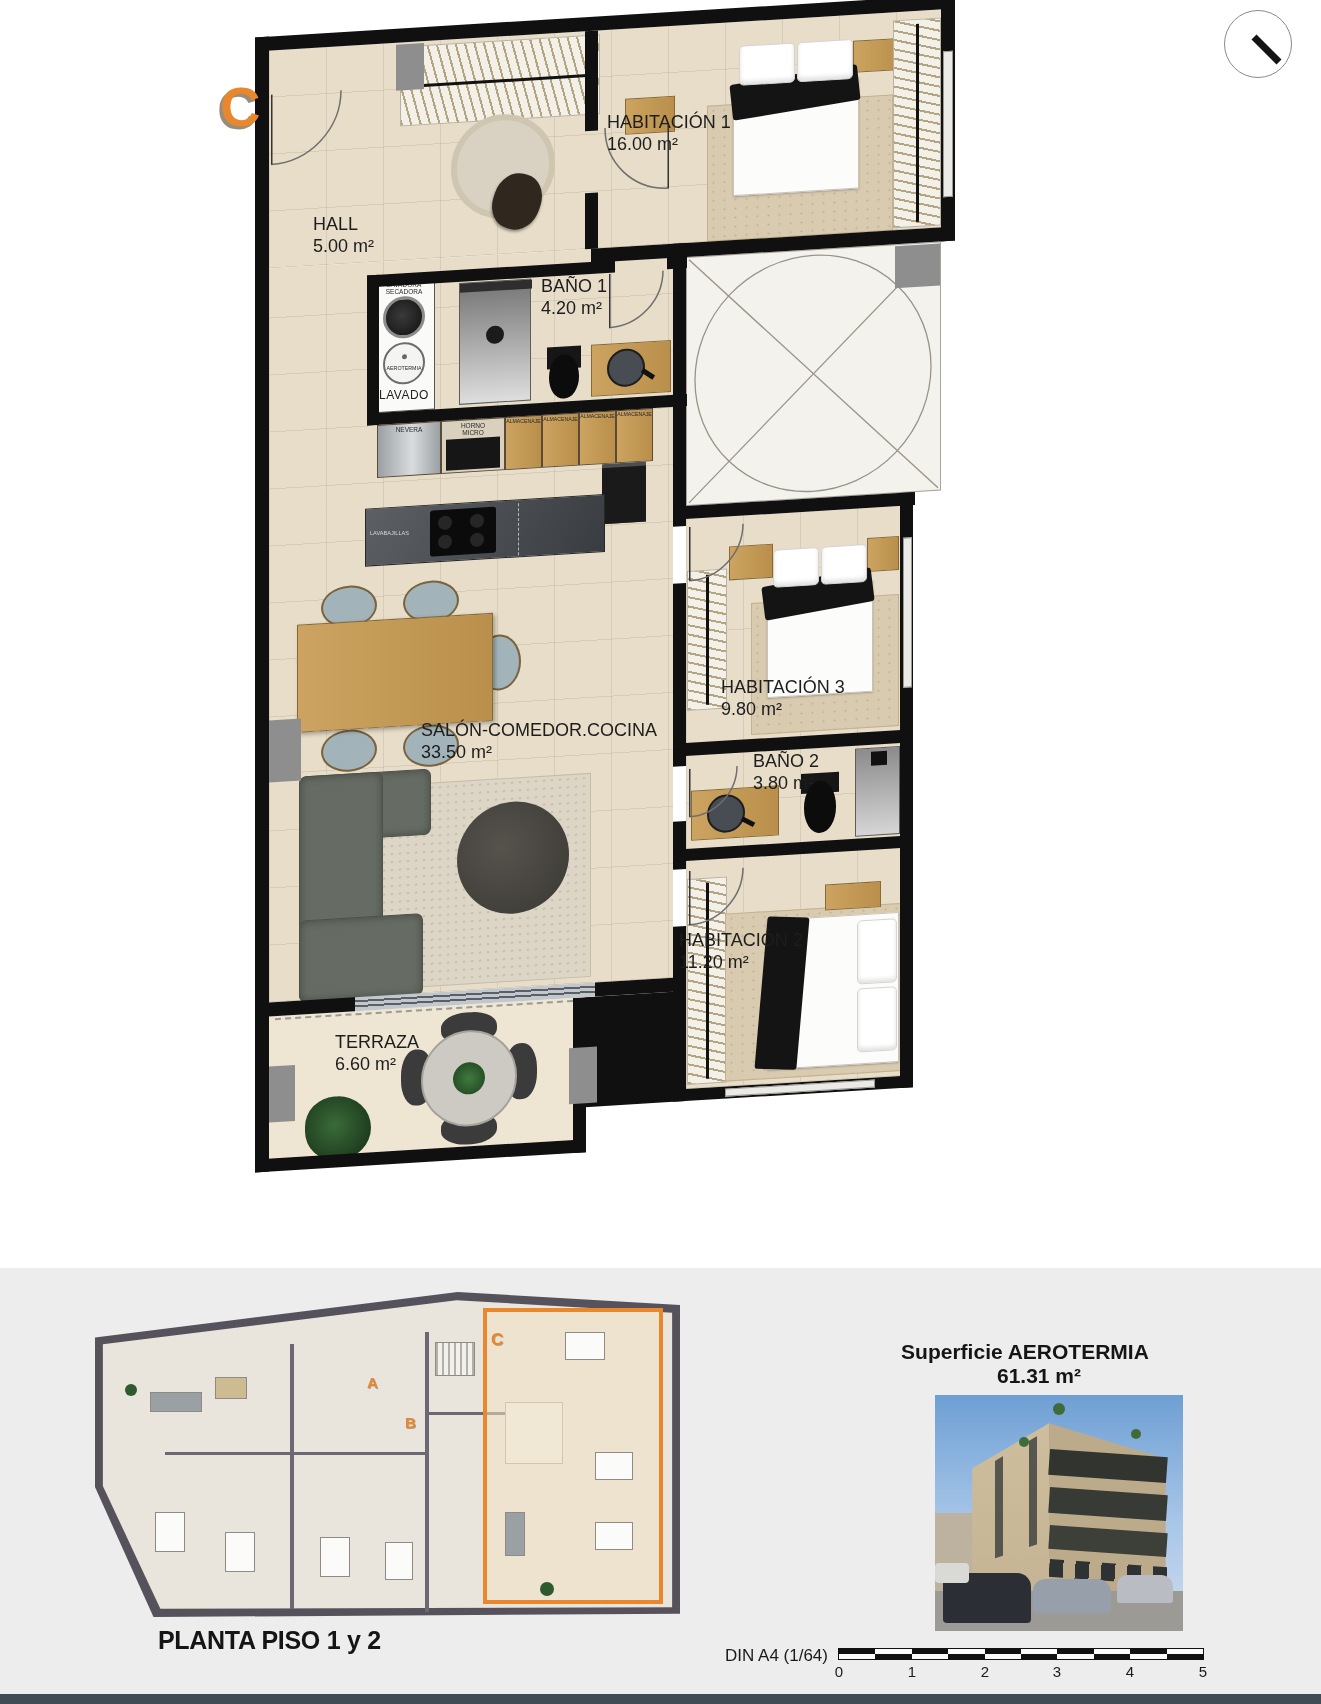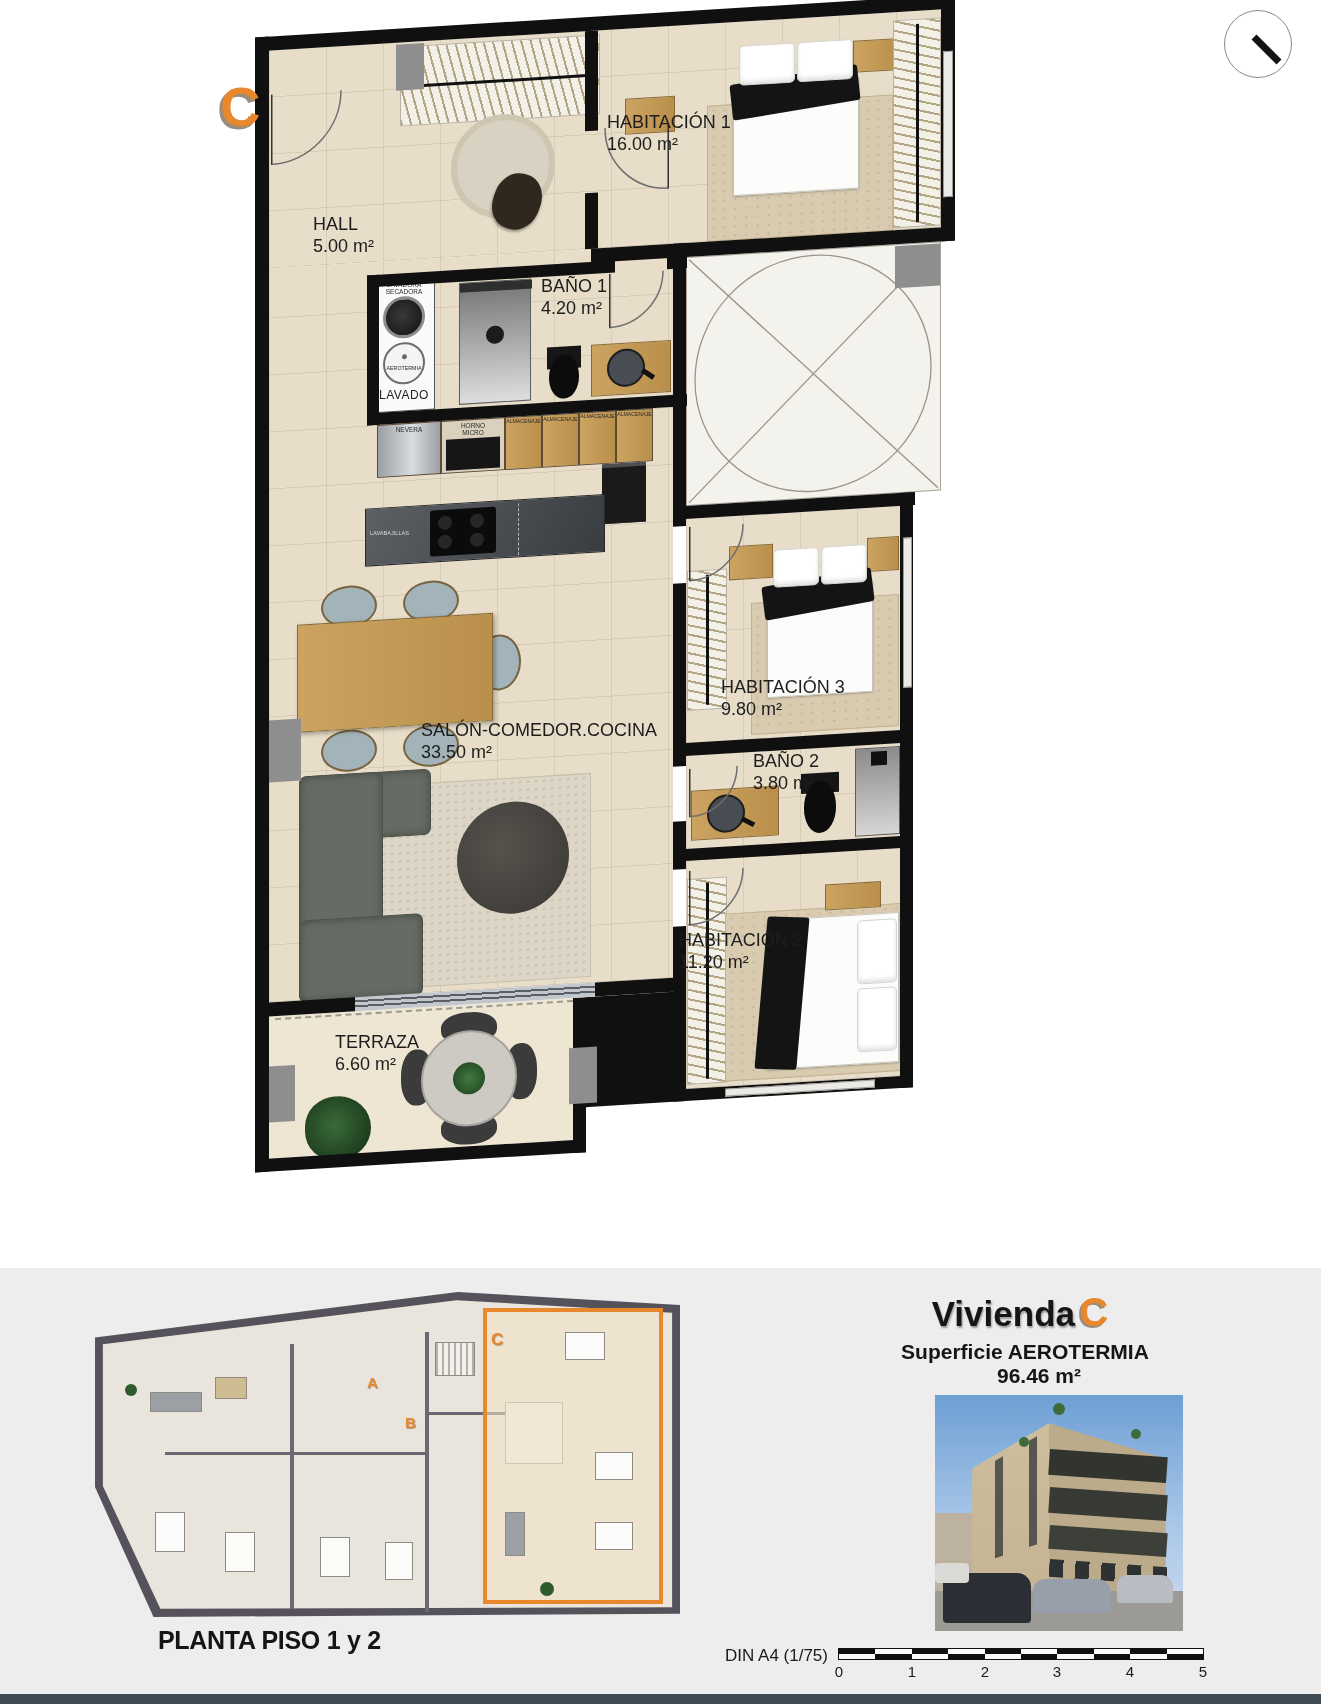--- a/index.html
+++ b/index.html
@@ -312,27 +312,23 @@
     <div class="mini-furn" style="left:410px;top:220px;width:20px;height:44px;background:#9aa0a4;"></div>
     <div style="position:absolute;left:445px;top:290px;width:14px;height:14px;border-radius:50%;background:#2f5a2e;"></div>
     <div style="position:absolute;left:30px;top:92px;width:12px;height:12px;border-radius:50%;background:#2f5a2e;"></div>
     <div class="mini-letter" style="left:272px;top:82px;">A</div>
     <div class="mini-letter" style="left:310px;top:122px;">B</div>
     <div class="mini-letter" style="left:396px;top:38px;font-size:17px;">C</div>
   </div>
 
   <div class="abs ftxt" style="left:158px;top:358px;font-size:25px;letter-spacing:-0.3px;">PLANTA PISO 1 y 2</div>
 
-  <div class="abs" style="left:860px;top:22px;width:320px;text-align:center;">
-    <span class="ftxt" style="font-size:35px;text-shadow:1px 2px 2px rgba(0,0,0,.35);">Vivienda</span>
-    <span class="orange" style="font-size:40px;font-weight:800;text-shadow:-2px 2px 0 rgba(70,45,15,.5);">C</span>
-  </div>
   <div class="abs" style="left:860px;top:72px;width:330px;text-align:center;">
     <span class="ftxt" style="font-size:21px;">Superficie AEROTERMIA</span>
-    <span class="ftxt" style="font-size:21px;margin-left:28px;">96.46 m²</span>
+    <span class="ftxt" style="font-size:21px;margin-left:28px;">61.31 m²</span>
   </div>
 
   <div class="abs" style="left:935px;top:127px;width:248px;height:236px;overflow:hidden;background:linear-gradient(180deg,#6e9fd4,#a9c7e8 55%,#cfdced);">
     <div style="position:absolute;left:0;top:118px;width:46px;height:80px;background:#bdb2a0;"></div>
     <div style="position:absolute;left:0;top:0;width:248px;height:236px;background:linear-gradient(180deg,#cfbfa0,#c4b291);clip-path:polygon(15% 31%,46% 12%,46% 100%,15% 100%);"></div>
     <div style="position:absolute;left:0;top:0;width:248px;height:236px;background-image:repeating-linear-gradient(90deg,transparent 0 26px,#3a3d3b 26px 34px);opacity:.8;clip-path:polygon(16% 33%,45% 15%,45% 62%,16% 72%);"></div>
     <div style="position:absolute;left:0;top:0;width:248px;height:236px;background:linear-gradient(180deg,#c3b röd293,#b7a685);background-color:#bcab8b;clip-path:polygon(46% 12%,93% 27%,93% 100%,46% 100%);"></div>
     <div style="position:absolute;left:114px;top:58px;width:118px;height:26px;background:#32352f;transform:rotate(4deg);"></div>
     <div style="position:absolute;left:114px;top:96px;width:118px;height:26px;background:#383b35;transform:rotate(4deg);"></div>
     <div style="position:absolute;left:114px;top:134px;width:118px;height:24px;background:#3d4039;transform:rotate(4deg);"></div>
@@ -340,21 +336,21 @@
     <div style="position:absolute;left:118px;top:8px;width:12px;height:12px;border-radius:50%;background:#3f6b3a;"></div>
     <div style="position:absolute;left:84px;top:42px;width:10px;height:10px;border-radius:50%;background:#3f6b3a;"></div>
     <div style="position:absolute;left:196px;top:34px;width:10px;height:10px;border-radius:50%;background:#3f6b3a;"></div>
     <div style="position:absolute;left:0;top:196px;width:248px;height:40px;background:#9c9a94;"></div>
     <div style="position:absolute;left:8px;top:178px;width:88px;height:50px;background:#2b2e34;border-radius:10px 14px 4px 4px;"></div>
     <div style="position:absolute;left:98px;top:184px;width:78px;height:34px;background:#97a0aa;border-radius:12px 14px 4px 4px;"></div>
     <div style="position:absolute;left:182px;top:180px;width:56px;height:28px;background:#b9bdc3;border-radius:10px 12px 3px 3px;"></div>
     <div style="position:absolute;left:0;top:168px;width:34px;height:20px;background:#d9d9d6;border-radius:4px;"></div>
   </div>
 
-  <div class="abs" style="left:700px;top:378px;width:128px;text-align:right;font-size:17px;color:#1a1a1a;">DIN A4 (1/75)</div>
+  <div class="abs" style="left:700px;top:378px;width:128px;text-align:right;font-size:17px;color:#1a1a1a;">DIN A4 (1/64)</div>
   <div class="abs" style="left:838px;top:380px;width:364px;height:10px;border:1px solid #111;box-sizing:content-box;background:#fff;">
     <div class="scale-row" style="left:0;top:0;width:364px;background:repeating-linear-gradient(90deg,#101010 0 36.4px,#fbfbfb 36.4px 72.8px);height:5px;"></div>
     <div class="scale-row" style="left:0;top:5px;width:364px;background:repeating-linear-gradient(90deg,#fbfbfb 0 36.4px,#101010 36.4px 72.8px);height:5px;"></div>
   </div>
   <span class="tick" style="left:828px;top:395px;">0</span>
   <span class="tick" style="left:901px;top:395px;">1</span>
   <span class="tick" style="left:974px;top:395px;">2</span>
   <span class="tick" style="left:1046px;top:395px;">3</span>
   <span class="tick" style="left:1119px;top:395px;">4</span>
   <span class="tick" style="left:1192px;top:395px;">5</span>

